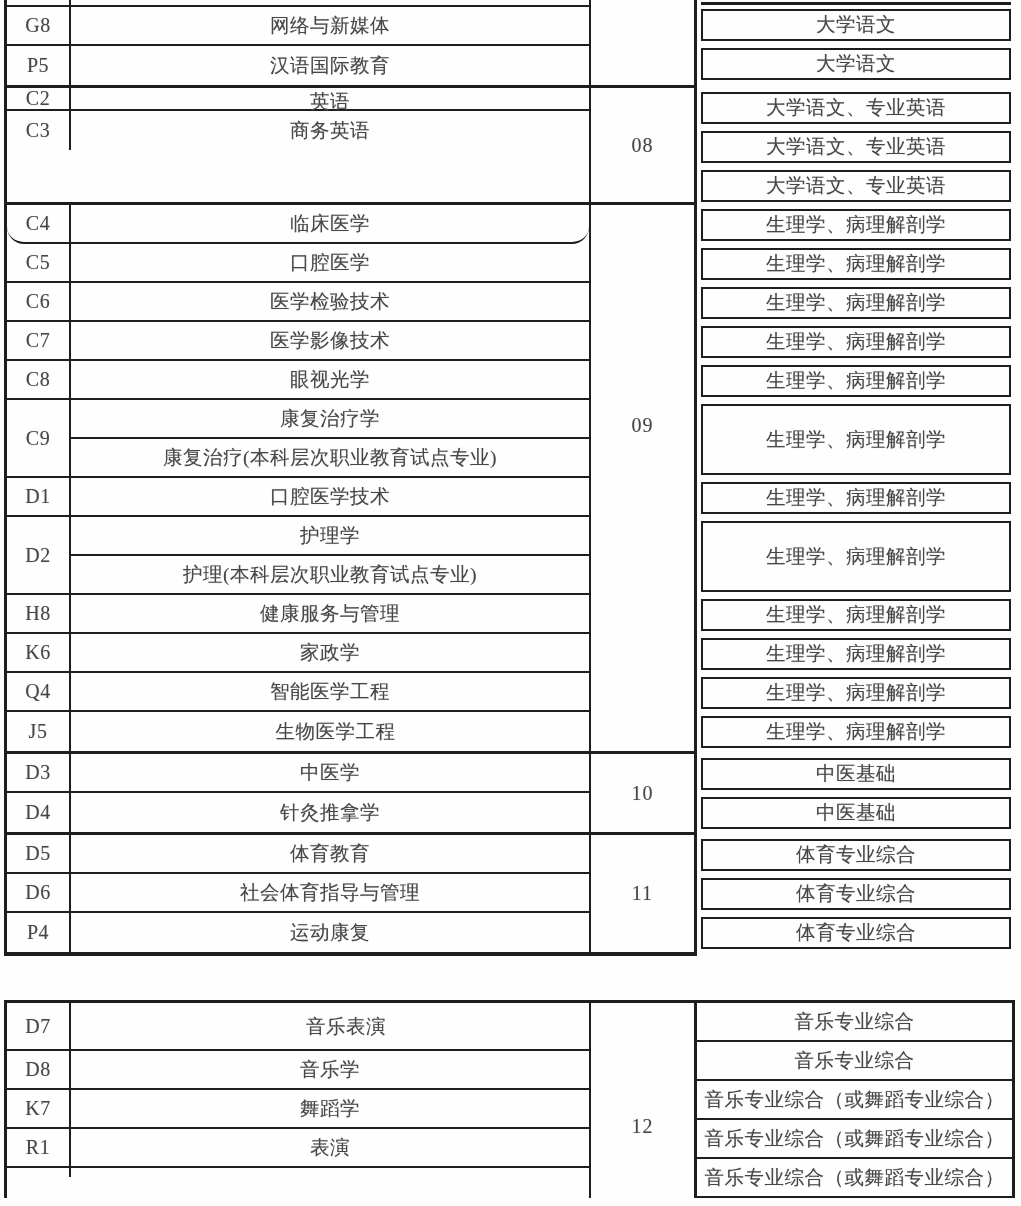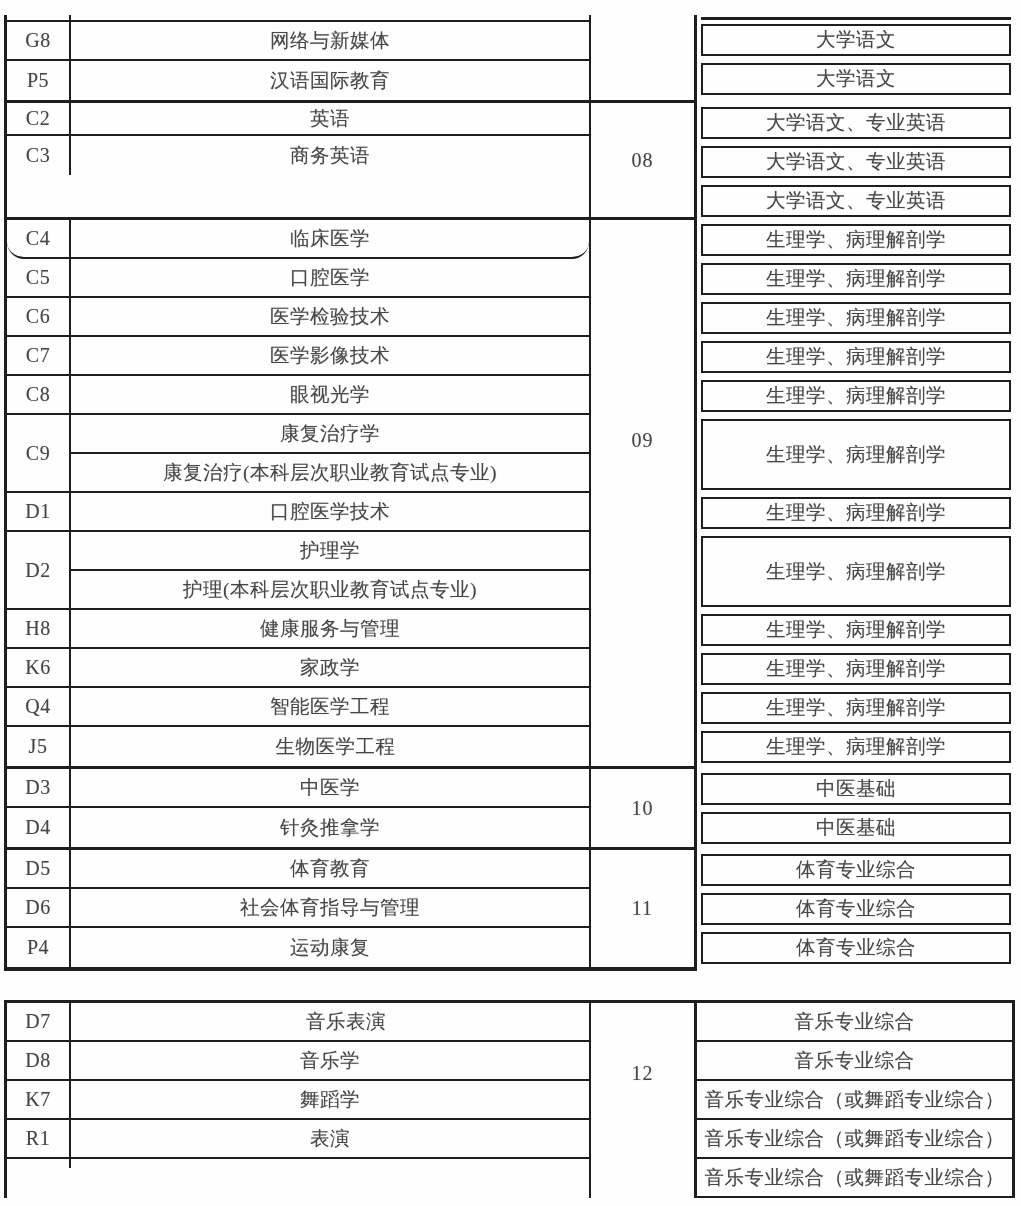--- a/index.html
+++ b/index.html
@@ -9,21 +9,21 @@
   html,body{margin:0;padding:0;background:#ffffff;}
   .page{
     position:relative;
     width:1021px;height:1206px;
     background:#fefefe;
     overflow:hidden;
     font-family:"Liberation Serif","DejaVu Serif",serif;
     color:var(--text);
   }
   .tbl{position:absolute;left:4px;width:1011px;display:flex;flex-direction:column;}
-  #table1{top:15px;}
+  #table1{top:0;}
   #table2{top:1000px;}
 
   .block{display:flex;align-items:stretch;}
 
   
   .leftgrid{
     display:flex;width:693px;box-sizing:border-box;
     border-left:3.5px solid var(--line);
     border-bottom:3px solid var(--line);
   }
@@ -106,21 +106,21 @@
         </div>
         <div class="subcol gapped">
           <div class="sfrag-top"></div>
           <div class="sbox txt" style="height: 32px;">大学语文</div>
           <div class="sbox txt" style="height: 32px;">大学语文</div>
         </div>
       </div>
       <div class="block">
         <div class="leftgrid">
           <div class="rowscol">
-            <div class="row" style="height: 33px;">
+            <div class="row" style="height: 23px;">
               <div class="code txt">C2</div>
               <div class="majors">
                 <div class="major txt">英语</div>
               </div>
             </div>
             <div class="row" style="height: 39px;">
               <div class="code txt">C3</div>
               <div class="majors">
                 <div class="major txt">商务英语</div>
               </div>
@@ -288,21 +288,21 @@
           <div class="sbox txt" style="height: 32px;">体育专业综合</div>
           <div class="sbox txt" style="height: 32px;">体育专业综合</div>
           <div class="sbox txt" style="height: 32px;">体育专业综合</div>
         </div>
       </div>
     </div>
   <div class="tbl" id="table2">
       <div class="block">
         <div class="leftgrid">
           <div class="rowscol">
-            <div class="row" style="height: 39px; gap: 32px;">
+            <div class="row" style="height: 48px; gap: 32px;">
               <div class="code txt">D7</div>
               <div class="majors">
                 <div class="major txt">音乐表演</div>
               </div>
             </div>
             <div class="row" style="height: 39px;">
               <div class="code txt">D8</div>
               <div class="majors">
                 <div class="major txt">音乐学</div>
               </div>
@@ -317,21 +317,21 @@
               <div class="code txt">R1</div>
               <div class="majors">
                 <div class="major txt">表演</div>
               </div>
             </div>
             <div class="row sliver" style="height: 9px;">
               <div class="code"></div>
               <div class="majors"></div>
             </div>
           </div>
-          <div class="groupcell" style="justify-content: flex-start; padding-top: 59px;">
+          <div class="groupcell" style="justify-content: flex-start; padding-top: 112px;">
             <span class="gnum txt">12</span>
           </div>
         </div>
         <div class="subcol solid">
           <div class="sbox txt" style="height: 39px;">音乐专业综合</div>
           <div class="sbox txt" style="height: 39px;">音乐专业综合</div>
           <div class="sbox txt" style="height: 39px;">音乐专业综合（或舞蹈专业综合）</div>
           <div class="sbox txt" style="height: 39px;">音乐专业综合（或舞蹈专业综合）</div>
           <div class="sbox txt" style="height: 39px;">音乐专业综合（或舞蹈专业综合）</div>
           <div class="sfrag-bottom"></div>

